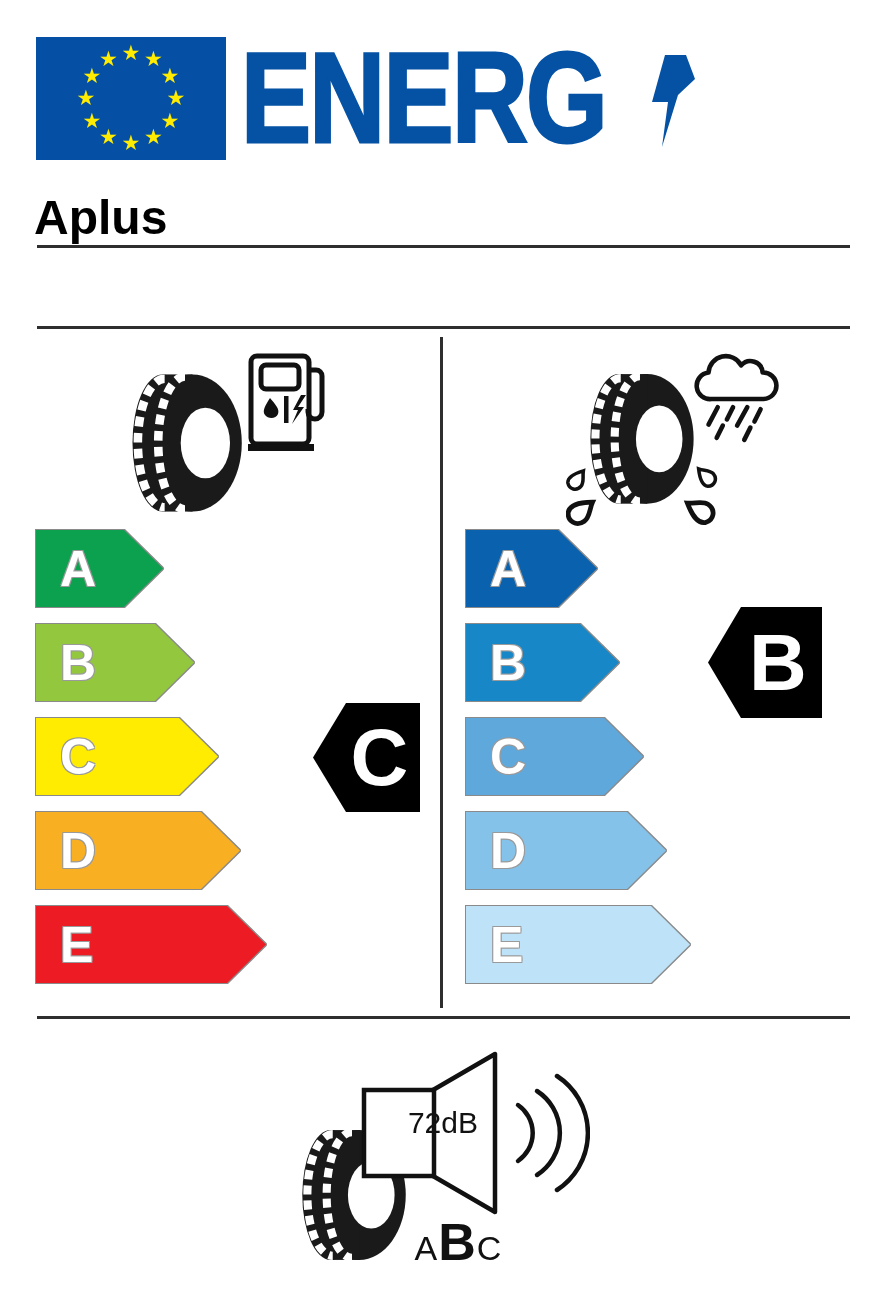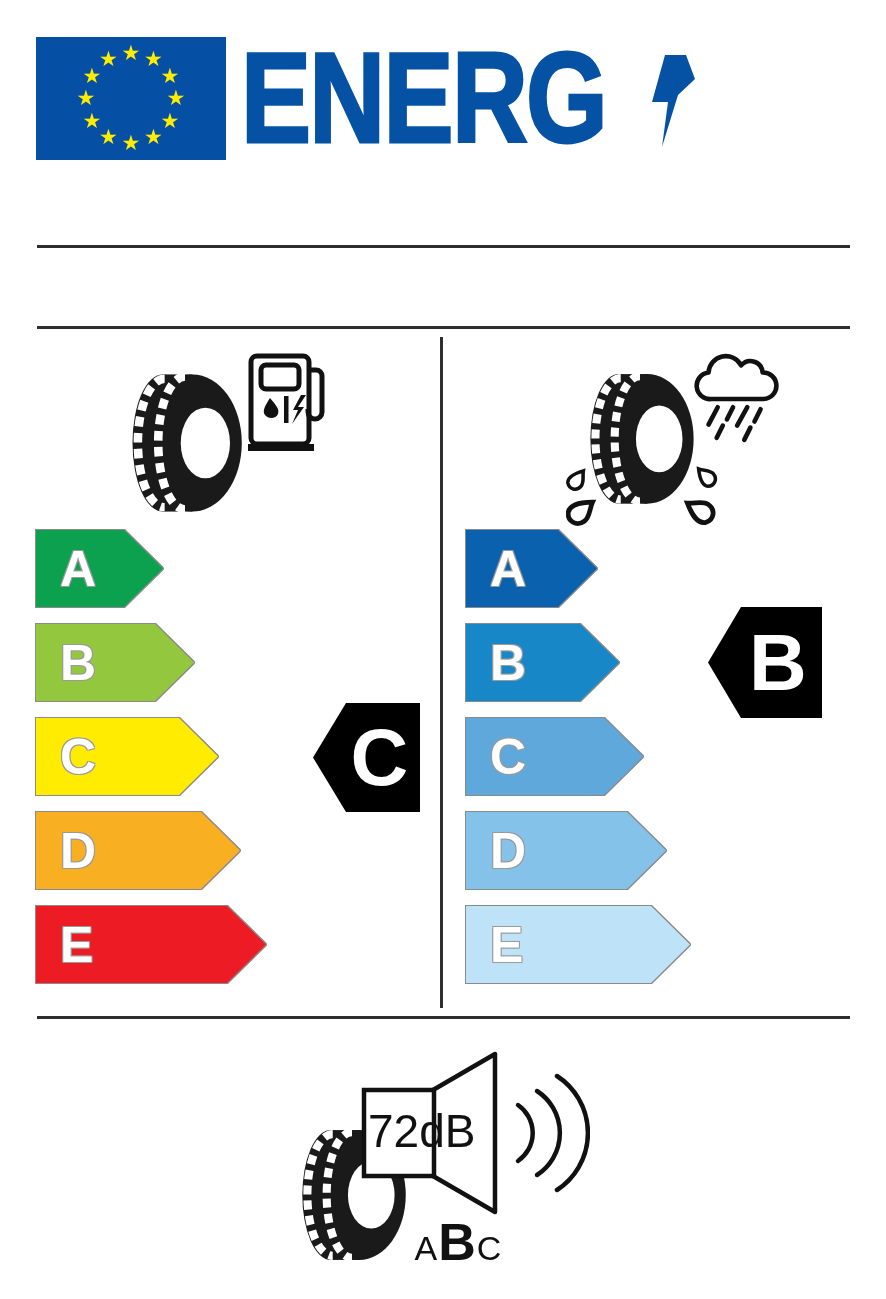--- a/index.html
+++ b/index.html
@@ -26,22 +26,22 @@
   .arrow span{color:#fff;font-weight:bold;font-size:50px;margin-left:24px;line-height:1;
       text-shadow:-1px -1px 0 #9a9a9a,1px -1px 0 #9a9a9a,-1px 1px 0 #9a9a9a,1px 1px 0 #9a9a9a;}
   .col-left{left:36px;}
   .col-right{left:466px;}
 
   .black-arrow{position:absolute;background:#000;display:flex;align-items:center;justify-content:center;
       clip-path:polygon(0 50%, 33px 0, 100% 0, 100% 100%, 33px 100%);}
   .black-arrow span{color:#fff;font-weight:bold;font-size:80px;line-height:1;padding-left:26px;}
 
   
-  .db-box{position:absolute;left:368px;top:1108px;width:110px;text-align:left;
-      font-size:46px;color:#111;line-height:1;}
+  .db-box{position:absolute;left:368px;top:1108px;width:110px;text-align:right;
+      font-size:30px;color:#111;line-height:1;}
   .noise-classes{position:absolute;left:398px;top:1216px;width:120px;display:flex;align-items:baseline;justify-content:center;color:#111;}
   .noise-classes .n-side{font-size:34px;line-height:1;}
   .noise-classes .n-mid{font-size:52px;line-height:1;font-weight:bold;margin:0 1px;}
 
   svg{display:block;}
 </style>
 </head>
 <body>
 
 <div class="label">
@@ -64,20 +64,21 @@
   </div>
 
   <div class="energ" id="energ" style="color: rgb(5, 82, 165);">ENERG</div>
 
   <div class="bolt">
     <svg width="48" height="96" viewBox="0 0 44 96" id="boltsvg">
       <polygon points="13,0 34,0 43,24 26,40 10,92 16,47 0,47" fill="#0552A5"></polygon>
     </svg>
   </div>
 
+  <div class="brand">Aplus</div>
 
   <div class="hline" style="top:245px"></div>
   <div class="hline" style="top:326px"></div>
   <div class="vline"></div>
   <div class="hline" style="top:1016px"></div>
 
   <div class="abs" style="left:126px;top:368px">
     <svg width="118" height="150" viewBox="0 0 110 140">
       <ellipse cx="62" cy="70" rx="46" ry="64" fill="#1a1a1a"></ellipse>
       <ellipse cx="34" cy="70" rx="28" ry="64" fill="#1a1a1a"></ellipse>

